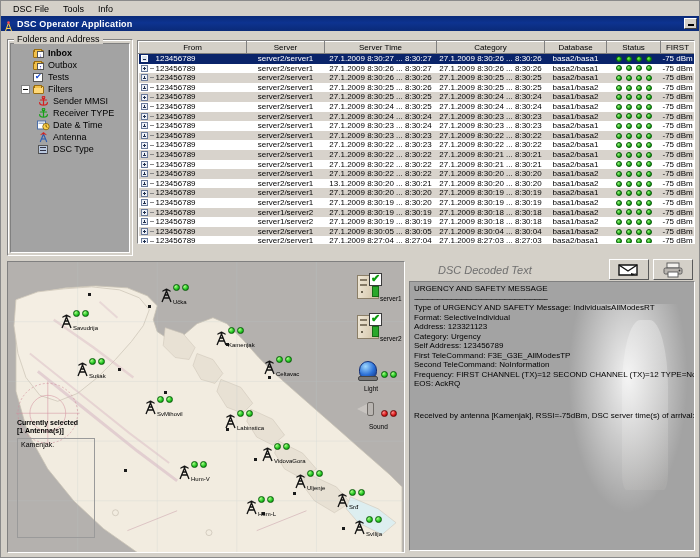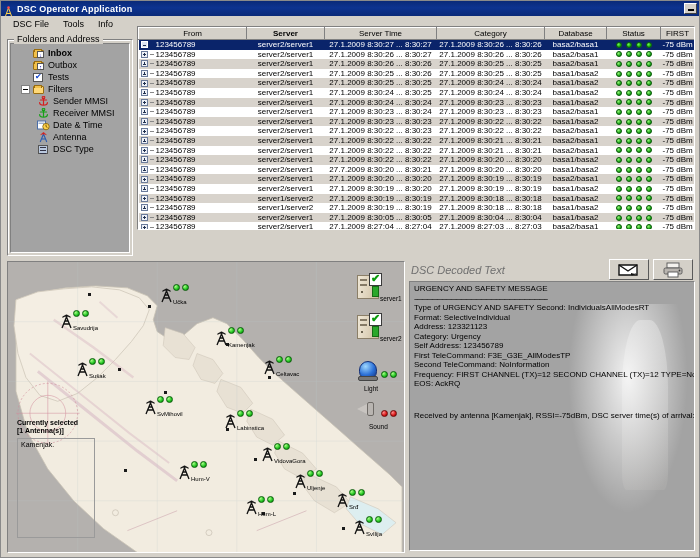--- a/index.html
+++ b/index.html
@@ -109,21 +109,21 @@
   .icon-folder::before{content:"";position:absolute;left:0;top:-2px;width:6px;height:2px;background:#f2c14a;border:1px solid #9a6d10;border-bottom:none;}
   .icon-folder .bdg{position:absolute;right:-1px;bottom:-1px;width:7px;height:7px;background:#fff;border:1px solid #555;font-size:5px;line-height:6px;text-align:center;color:#00a;}
   .icon-folder.open { background:#ffd978; }
   .icon-tests { background:#fff; border:1px solid #555; }
   .icon-tests::after{content:"✔";position:absolute;left:1px;top:-2px;font-size:8px;color:#1144cc;}
   .icon-dsctype { background:#b9c8de; border:1px solid #555; }
   .icon-dsctype::after{content:"";position:absolute;left:1px;top:1px;width:6px;height:1px;background:#334; box-shadow:0 3px 0 #334,0 6px 0 #334;}
 
   
   #table-panel {
-    position: absolute; left: 136px; top: 25px;
+    position: absolute; left: 136px; top: 39px;
     width: 558px; height: 204px;
     background: #fff;
     border: 1px solid #808080;
     border-right-color: #fff; border-bottom-color: #fff;
     overflow: hidden;
   }
   #tbl { width: 100%; border-collapse: collapse; table-layout: fixed; }
   #tbl thead th {
     height: 12px;
     background: #d4d0c8;
@@ -223,21 +223,21 @@
   .speaker .cone{position:absolute;left:0;top:2px;width:0;height:0;border-top:6px solid transparent;border-bottom:6px solid transparent;border-right:12px solid #c8c4c0;}
   .speaker .body{position:absolute;left:10px;top:1px;width:7px;height:14px;background:#b9b5b1;border:1px solid #6f6b67;border-radius:2px;}
   .rdot{display:inline-block;width:7px;height:7px;border-radius:50%;
     background:radial-gradient(circle at 32% 30%, #ff8b8b, #d61616 60%, #7a0b0b);
     border:1px solid #6d0a0a;margin-right:2px;}
 
   
   #decoded-panel {
     position: absolute; left: 400px; top: 0px; width: 288px; height: 292px;
   }
-  #decoded-head { position:relative; height: 22px; }
+  #decoded-head { position:relative; height: 22px; margin-left: 27px; }
   #decoded-head .dt-title {
     position:absolute; left: 4px; top: 3px;
     font-size: 11px; font-style: italic; color: #6f6f6f;
     font-family: "Liberation Sans", sans-serif;
   }
   .tool-btn {
     position:absolute; top:-2px; width:40px; height:21px;
     background:#d4d0c8;
     border-top:1px solid #fff;border-left:1px solid #fff;
     border-right:1px solid #5a5a5a;border-bottom:1px solid #5a5a5a;
@@ -265,42 +265,42 @@
     padding:0 4px; white-space:nowrap; z-index:2;
   }
   #decoded-body .dt-head { padding-top:2px; }
   #decoded-body .dt-rule { color:#000; letter-spacing:-1px; font-size:8px; }
   #decoded-body .dt-gap { height:11px; }
 </style>
 </head>
 <body>
 
 <div id="app">
+
+  <div id="menubar">
+    <span class="menu-item">DSC File</span>
+    <span class="menu-item">Tools</span>
+    <span class="menu-item">Info</span>
+  </div>
 
   <div id="titlebar">
     <span class="tb-icon">
       <svg width="11" height="11" viewBox="0 0 11 11">
         <path d="M5.5 2 L2.5 10 M5.5 2 L8.5 10 M3.3 7.5 L7.7 7.5" stroke="#ffd24a" stroke-width="1" fill="none"></path>
         <circle cx="5.5" cy="1.6" r="1.3" fill="#ff4a4a"></circle>
       </svg>
     </span>
     <span class="tb-title">DSC Operator Application</span>
     <span class="tb-buttons">
       <span class="win-btn">
           <span class="min-glyph"></span>
         </span>
     </span>
   </div>
 
-  <div id="menubar">
-    <span class="menu-item">DSC File</span>
-    <span class="menu-item">Tools</span>
-    <span class="menu-item">Info</span>
-  </div>
-
   <div id="folders-panel">
     <div class="gb-frame"></div>
     <div class="gb-legend">Folders and Address</div>
     <div id="tree">
         <div class="tree-row">
           <span class="tree-indent" style="width: 8px;"></span>
           <span style="width: 11px; flex: 0 0 auto;"></span>
           <span class="ti">
             <span class="icon-folder" style="position: absolute; left: 1px; top: 2px; width: 11px; height: 8px;">
               <span class="bdg">↓</span>
@@ -341,21 +341,21 @@
               <circle cx="6.5" cy="1.6" r="1.3" fill="none" stroke="#d42020" stroke-width="1.1"></circle>
             </svg></span>
           <span class="tree-label">Sender MMSI</span>
         </div>
         <div class="tree-row">
           <span class="tree-indent" style="width: 24px;"></span>
           <span class="ti"><svg width="13" height="11" viewBox="0 0 13 11">
               <path d="M6.5 2.2 L6.5 9 M3.4 4 L9.6 4 M2.6 6.6 q0 2.6 3.9 2.6 q3.9 0 3.9 -2.6" stroke="#18a018" stroke-width="1.2" fill="none" stroke-linecap="round"></path>
               <circle cx="6.5" cy="1.6" r="1.3" fill="none" stroke="#18a018" stroke-width="1.1"></circle>
             </svg></span>
-          <span class="tree-label">Receiver MMSI</span>
+          <span class="tree-label">Receiver TYPE</span>
         </div>
         <div class="tree-row">
           <span class="tree-indent" style="width: 24px;"></span>
           <span class="ti"><svg width="13" height="11" viewBox="0 0 13 11">
               <rect x="0.5" y="1" width="8" height="8" fill="#fff" stroke="#4a6ea8" stroke-width="1"></rect>
               <path d="M1.5 3.2 H7.6" stroke="#4a6ea8" stroke-width="0.8"></path>
               <circle cx="9" cy="6.6" r="3.2" fill="#ffd24a" stroke="#8a6a10" stroke-width="0.9"></circle>
               <path d="M9 4.6 L9 6.6 L10.4 7.4" stroke="#6a4a00" stroke-width="0.9" fill="none"></path>
             </svg></span>
           <span class="tree-label">Date &amp; Time</span>
@@ -377,21 +377,21 @@
           <span class="tree-label">DSC Type</span>
         </div>
       </div>
   </div>
 
   <div id="table-panel">
     <table id="tbl">
       <thead>
           <tr>
             <th style="width: 108px;"><span>From</span></th>
-            <th style="width: 78px; font-weight: bold;"><span>Server</span></th>
+            <th style="width: 78px;"><span>Server</span></th>
             <th style="width: 112px; text-align: center;"><span>Server Time</span></th>
             <th style="width: 108px;"><span>Category</span></th>
             <th style="width: 62px;"><span>Database</span></th>
             <th style="width: 54px;"><span>Status</span></th>
             <th style="width: 34px;"><span>FIRST</span></th>
             <th style="width: 72px;"></th>
           </tr>
         </thead>
       <tbody>
           <tr class="sel">
@@ -604,21 +604,21 @@
           </tr>
           <tr>
             <td>
               <span class="from-cell">
                 <span class="exp-box plus"></span>
                 <span class="dash"></span>
                 <span>123456789</span>
               </span>
             </td>
             <td class="col-c">server2/server1</td>
-            <td class="col-c">27.7.2009 8:30:20 ...  8:30:21</td>
+            <td class="col-c">13.1.2009 8:30:20 ...  8:30:21</td>
             <td class="col-c">27.1.2009 8:30:20 ...  8:30:20</td>
             <td class="col-c">basa1/basa2</td>
             <td class="col-c"><span class="led"></span><span class="led"></span><span class="led"></span><span class="led"></span></td>
             <td class="col-c">-75 dBm</td>
             <td class="" style="padding-left: 4px;">Routine</td>
           </tr>
           <tr class="alt">
             <td>
               <span class="from-cell">
                 <span class="exp-box plus"></span>
@@ -978,21 +978,21 @@
             </svg>
           </span>
         </span>
       </div>
       <div id="decoded-body">
         <div class="lighthouse"></div>
         <div class="dbg"></div>
         <div class="dt-line dt-head">URGENCY AND SAFETY MESSAGE</div>
         <div class="dt-line dt-rule" style="overflow:hidden;">--------------------------------------------------------------------------------</div>
         <div id="decoded-lines">
-            <div class="dt-line">Type of URGENCY AND SAFETY Second: IndividualsAllModesRT</div>
+            <div class="dt-line">Type of URGENCY AND SAFETY Message: IndividualsAllModesRT</div>
             <div class="dt-line">Format: SelectiveIndividual</div>
             <div class="dt-line">Address: 123321123</div>
             <div class="dt-line">Category: Urgency</div>
             <div class="dt-line">Self Address: 123456789</div>
             <div class="dt-line">First TeleCommand: F3E_G3E_AllModesTP</div>
             <div class="dt-line">Second TeleCommand: NoInformation</div>
             <div class="dt-line">Frequency: FIRST CHANNEL (TX)=12 SECOND CHANNEL (TX)=12 TYPE=Normal</div>
             <div class="dt-line">EOS: AckRQ</div>
           </div>
         <div class="dt-gap"></div>

